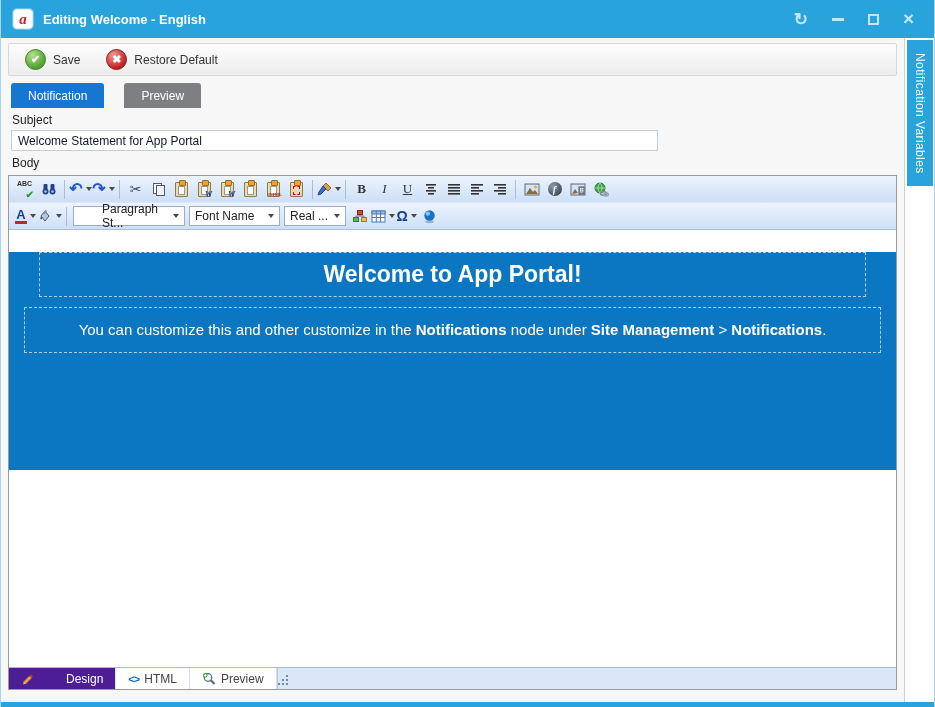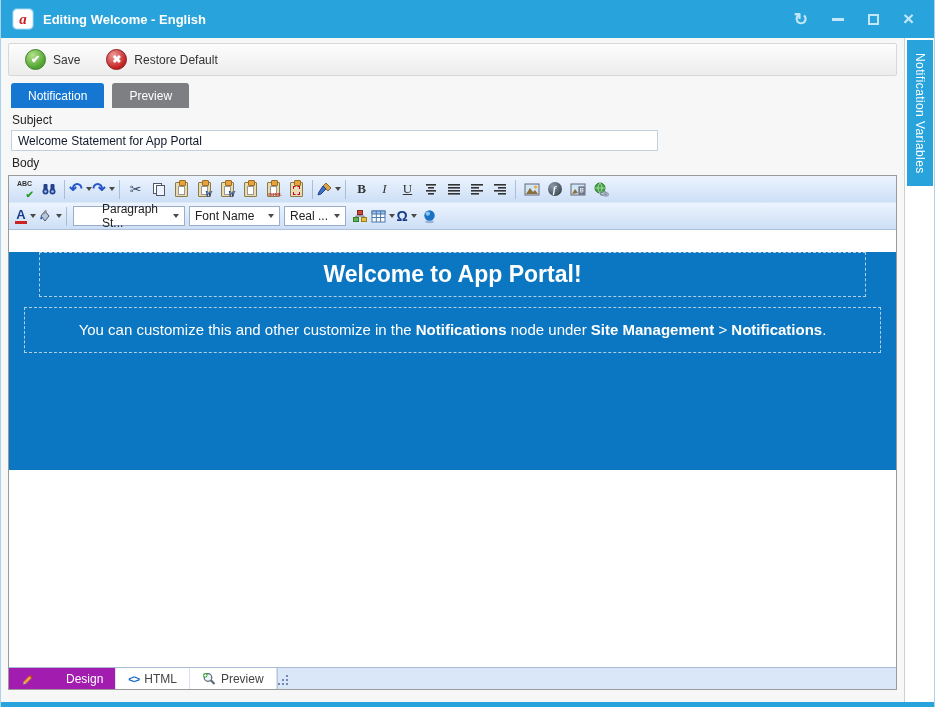--- a/index.html
+++ b/index.html
@@ -30,21 +30,21 @@
   
   .cmd-bar { margin:5px 7px 0; height:33px; border:1px solid #d8d8d8; border-radius:2px;
              background:linear-gradient(#fdfdfd,#ececec); display:flex; align-items:center; gap:26px; padding:0 16px; }
   .cmd-btn { display:flex; align-items:center; gap:7px; font-size:12px; color:#333; cursor:pointer; }
   .orb { width:21px; height:21px; border-radius:50%; display:flex; align-items:center; justify-content:center;
          color:#fff; font-size:11px; font-weight:bold; line-height:1; }
   .orb-green { background:radial-gradient(circle at 35% 28%, #b4e18b, #4ca12e 72%); border:1px solid #3a7d22; }
   .orb-red   { background:radial-gradient(circle at 35% 28%, #f09a9a, #c21f1f 72%); border:1px solid #8e1515; }
 
   
-  .top-tabs { display:flex; gap:8px; margin:7px 0 0 10px; }
+  .top-tabs { display:flex; gap:20px; margin:7px 0 0 10px; }
   .ttab { height:25px; display:flex; align-items:center; padding:0 17px; font-size:12px; color:#fff;
           border-radius:3px 3px 0 0; cursor:pointer; }
   .ttab-active { background:#1577d1; }
   .ttab-inactive { background:#7d7f82; }
 
   
   .fld-label { font-size:12px; color:#222; margin:5px 0 3px 11px; }
   .subject-input { display:block; margin-left:10px; width:647px; height:21px; border:1px solid #c3d0dd;
                    font-family:"Liberation Sans", sans-serif; font-size:12px; padding:1px 6px; color:#0f172a; background:#fff; }
 
@@ -88,21 +88,21 @@
   .banner { margin-top:3px; height:218px; background:#0b76c1; color:#fff; }
   .head-box { margin:22px 30px 0; height:45px; border:1px dashed rgba(233,239,245,.75);
               display:flex; align-items:center; justify-content:center; font-size:23px; font-weight:bold; }
   .para-box { margin:10px 15px 0; border:1px dashed rgba(233,239,245,.75); padding:13px 6px 14px; text-align:center; font-size:15px; }
   .part-bold { font-weight:bold; }
 
   
   .ed-footer { height:22px; flex:0 0 auto; background:#d9e7f8; border-top:1px solid #a8bcd6; display:flex; align-items:stretch; }
   .mode-tabs { display:flex; background:#fff; border-right:1px solid #b8c8dc; }
   .mtab { display:flex; align-items:center; gap:5px; padding:0 12px; font-size:12px; color:#444; border-right:1px solid #d9e2ee; cursor:pointer; }
-  .mtab-active { background:#a21caf; color:#fff;gap:32px; }
+  .mtab-active { background:#4c1d95; color:#fff;gap:32px; }
   .html-glyph { color:#1568c8; font-weight:bold; font-size:11px; letter-spacing:-1px; }
   .grip { margin-left:auto; align-self:flex-end; margin:0 4px 4px 0; width:12px; height:12px; position:relative; cursor:nwse-resize; }
   .grip-dot { position:absolute; bottom:0; left:0; width:2px; height:2px; background:#6f88ad;
               box-shadow:4px 0 #6f88ad, 8px 0 #6f88ad, 4px -4px #6f88ad, 8px -4px #6f88ad, 8px -8px #6f88ad; }
 </style>
 </head>
 <body>
 
 <div class="window">
 

